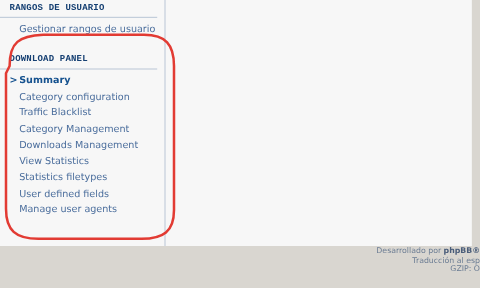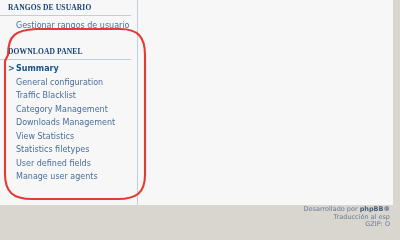--- a/index.html
+++ b/index.html
@@ -57,21 +57,21 @@
     width: 254px;
     height: 205px;
     background: #f7f7f7;
   }
 
   
   .nav-block {
     padding: 0;
   }
   .nav-head {
-    font-family: Liberation Serif, serif;
+    font-family: Liberation Mono, monospace;
     font-size: 7.5px;
     font-weight: bold;
     color: #153f72;
     letter-spacing: .15px;
     padding: 3px 0 3px 8px;
     white-space: nowrap;
   }
   .nav-rule {
     height: 1px;
     background: #c3cedb;
@@ -129,21 +129,21 @@
     right: 0;
     top: 1px;
     text-align: right;
     font-family: "DejaVu Sans", sans-serif;
     font-size: 6.5px;
     color: #6b7c93;
     line-height: 7.5px;
     white-space: nowrap;
   }
   #footer-text div {
-    padding-right: 10px;
+    padding-right: 0;
   }
   .brand {
     font-weight: bold;
     color: #4a5d7a;
   }
 
   
   #annotation {
     position: absolute;
     left: 2px;
@@ -178,21 +178,21 @@
       <div class="nav-block" id="block-download">
         <div class="nav-head">DOWNLOAD PANEL</div>
         <div class="nav-rule"></div>
         <ul class="nav-list">
 
           <li>
             <a class="nav-link active" href="#"><span class="marker">&gt;</span><span>Summary</span></a>
           </li>
 
           <li>
-            <a class="nav-link" href="#">General configuration</a>
+            <a class="nav-link" href="#">Category configuration</a>
           </li>
 
           <li>
             <a class="nav-link" href="#">Traffic Blacklist</a>
           </li>
 
           <li>
             <a class="nav-link" href="#">Category Management</a>
           </li>
 

